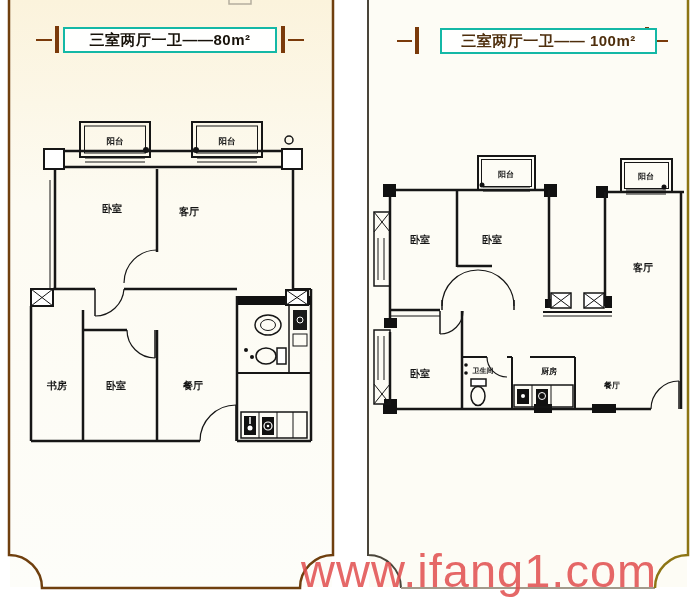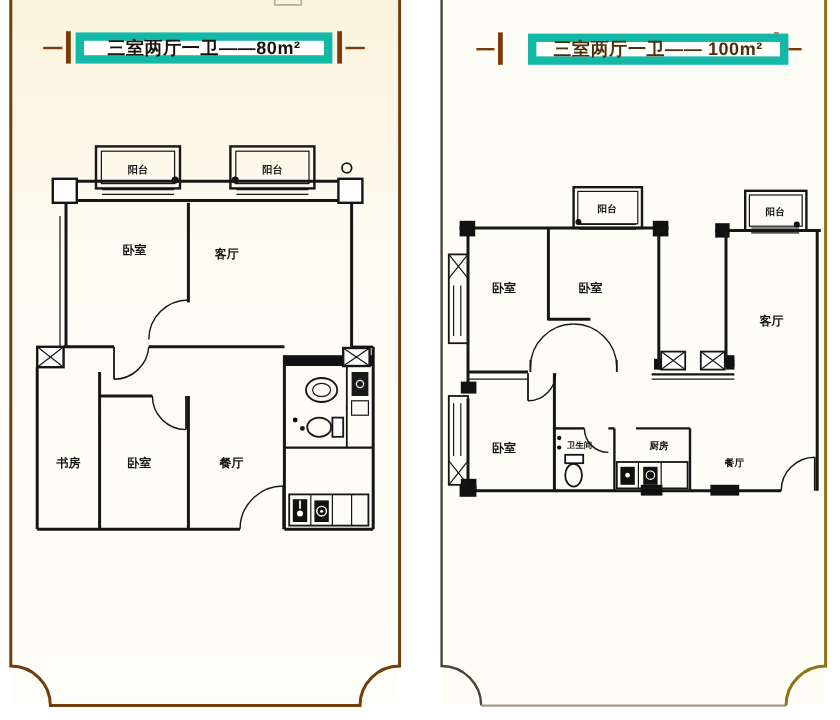--- a/index.html
+++ b/index.html
@@ -1,20 +1,20 @@
 <!DOCTYPE html>
 <html><head>
 <meta charset="utf-8">
 <style>
   html,body{margin:0;padding:0;}
   .stage{position:relative;width:700px;height:600px;background:#ffffff;overflow:hidden;
          font-family:"Liberation Sans",sans-serif;}
   .stage svg{position:absolute;left:0;top:0;}
   .title-box{position:absolute;display:flex;align-items:center;justify-content:center;
-             background:#fffffe;border:7px solid #14b8a6;box-sizing:border-box;
+             background:#fffffe;border:2px solid #14b8a6;box-sizing:border-box;
              font-weight:bold;white-space:nowrap;letter-spacing:.5px;}
   .title-left{left:63px;top:27px;width:214px;height:26px;font-size:15px;color:#17120a;}
   .title-right{left:424px;top:28px;width:217px;height:26px;font-size:15px;color:#4e2e0c;margin-left:16px;}
   .watermark{position:absolute;left:301px;top:543px;font-size:47px;font-weight:400;
              color:#e14e4e;opacity:.85;white-space:nowrap;letter-spacing:1px;z-index:6;}
   text{font-family:"Liberation Sans",sans-serif;font-weight:bold;fill:#141414;}
 </style>
 </head>
 <body>
 
@@ -297,14 +297,15 @@
   </g>
 </svg>
 
   <div class="title-box title-left">
     <span>三室两厅一卫——80m²</span>
   </div>
   <div class="title-box title-right">
     <span>三室两厅一卫—— 100m²</span>
   </div>
 
+  <div class="watermark">www.ifang1.com</div>
 
 </div>
 
 </body></html>

